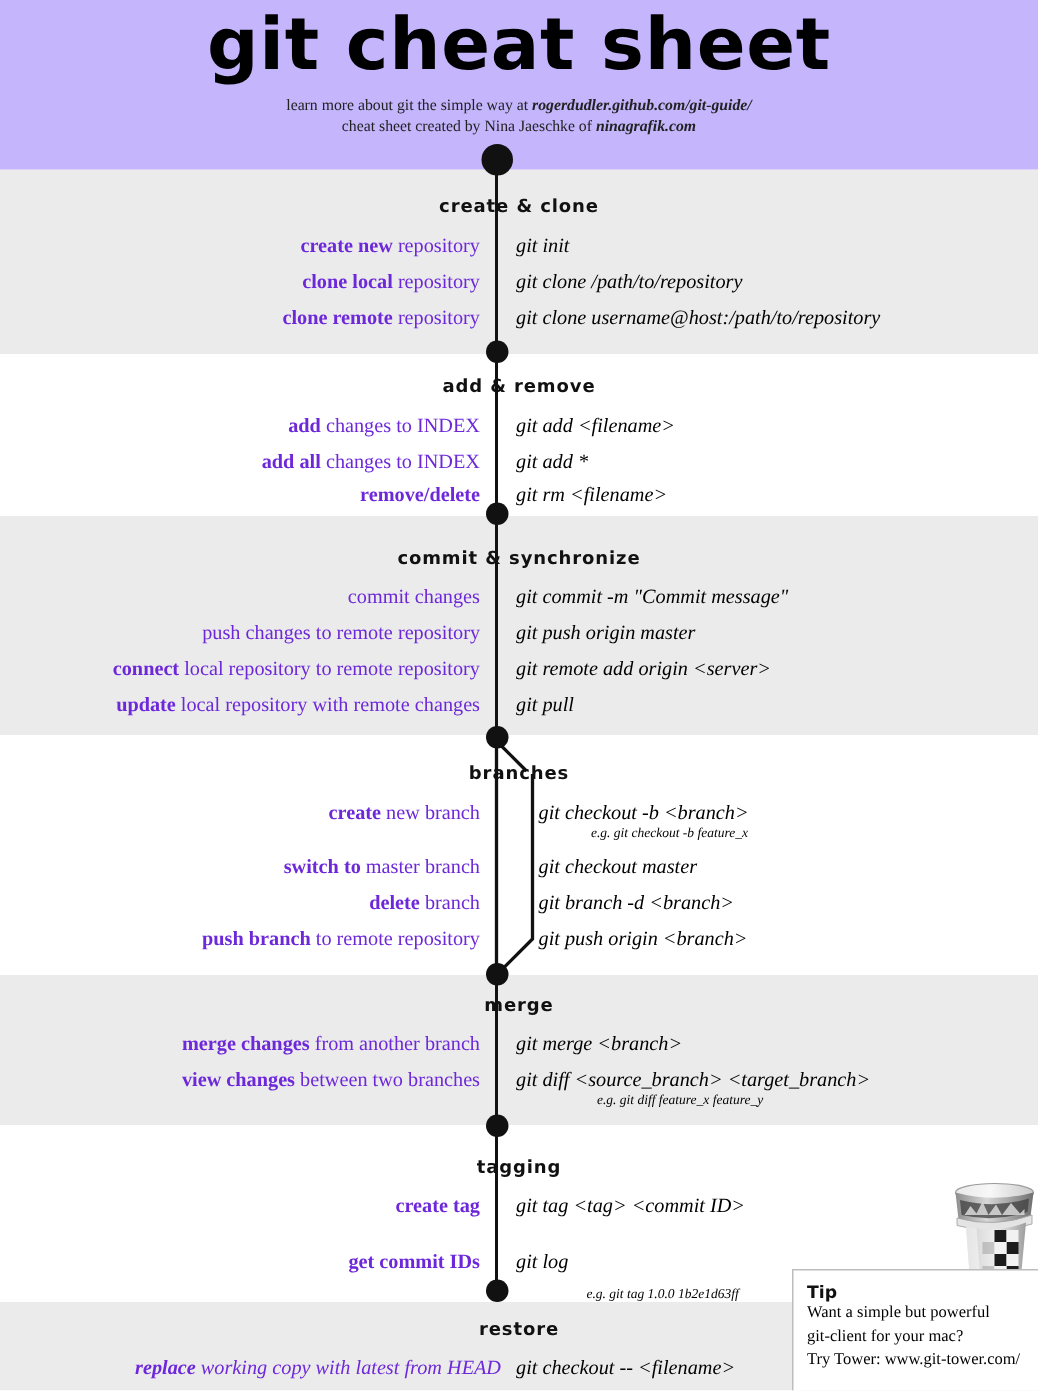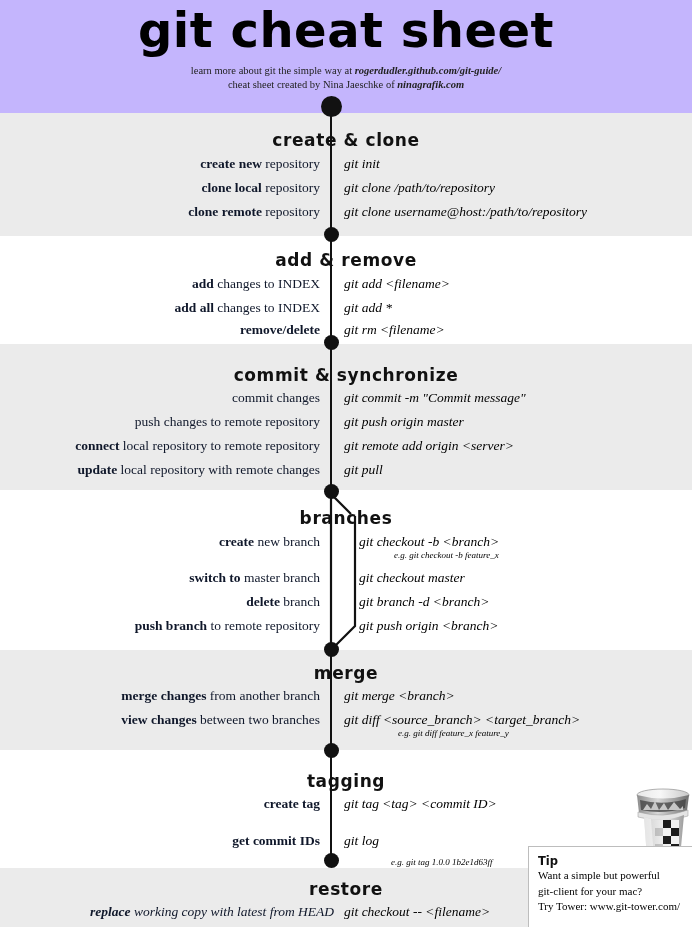--- a/index.html
+++ b/index.html
@@ -88,42 +88,42 @@
     height: 168px;
   }
 
   
   .sec-head {
     position: absolute;
     left: 0;
     width: 692px;
     text-align: center;
     font-family: "DejaVu Sans", sans-serif;
-    font-size: 17px;
+    font-size: 12px;
     font-weight: 700;
     letter-spacing: 0.6px;
     color: #111111;
   }
   .sec-head span { display: inline-block; }
 
   
   .row {
     position: absolute;
     left: 0;
     width: 692px;
     height: 18px;
   }
   .desc {
     position: absolute;
     right: 372px;           
     white-space: nowrap;
     text-align: right;
     font-family: "Liberation Serif", serif;
     font-size: 13.5px;
-    color: #0f172a;
+    color: #6d28d9;
     line-height: 18px;
   }
   .desc b { font-weight: 700; }
   .cmd {
     position: absolute;
     left: 344px;
     white-space: nowrap;
     font-family: "Liberation Serif", serif;
     font-style: italic;
     font-size: 13.5px;

